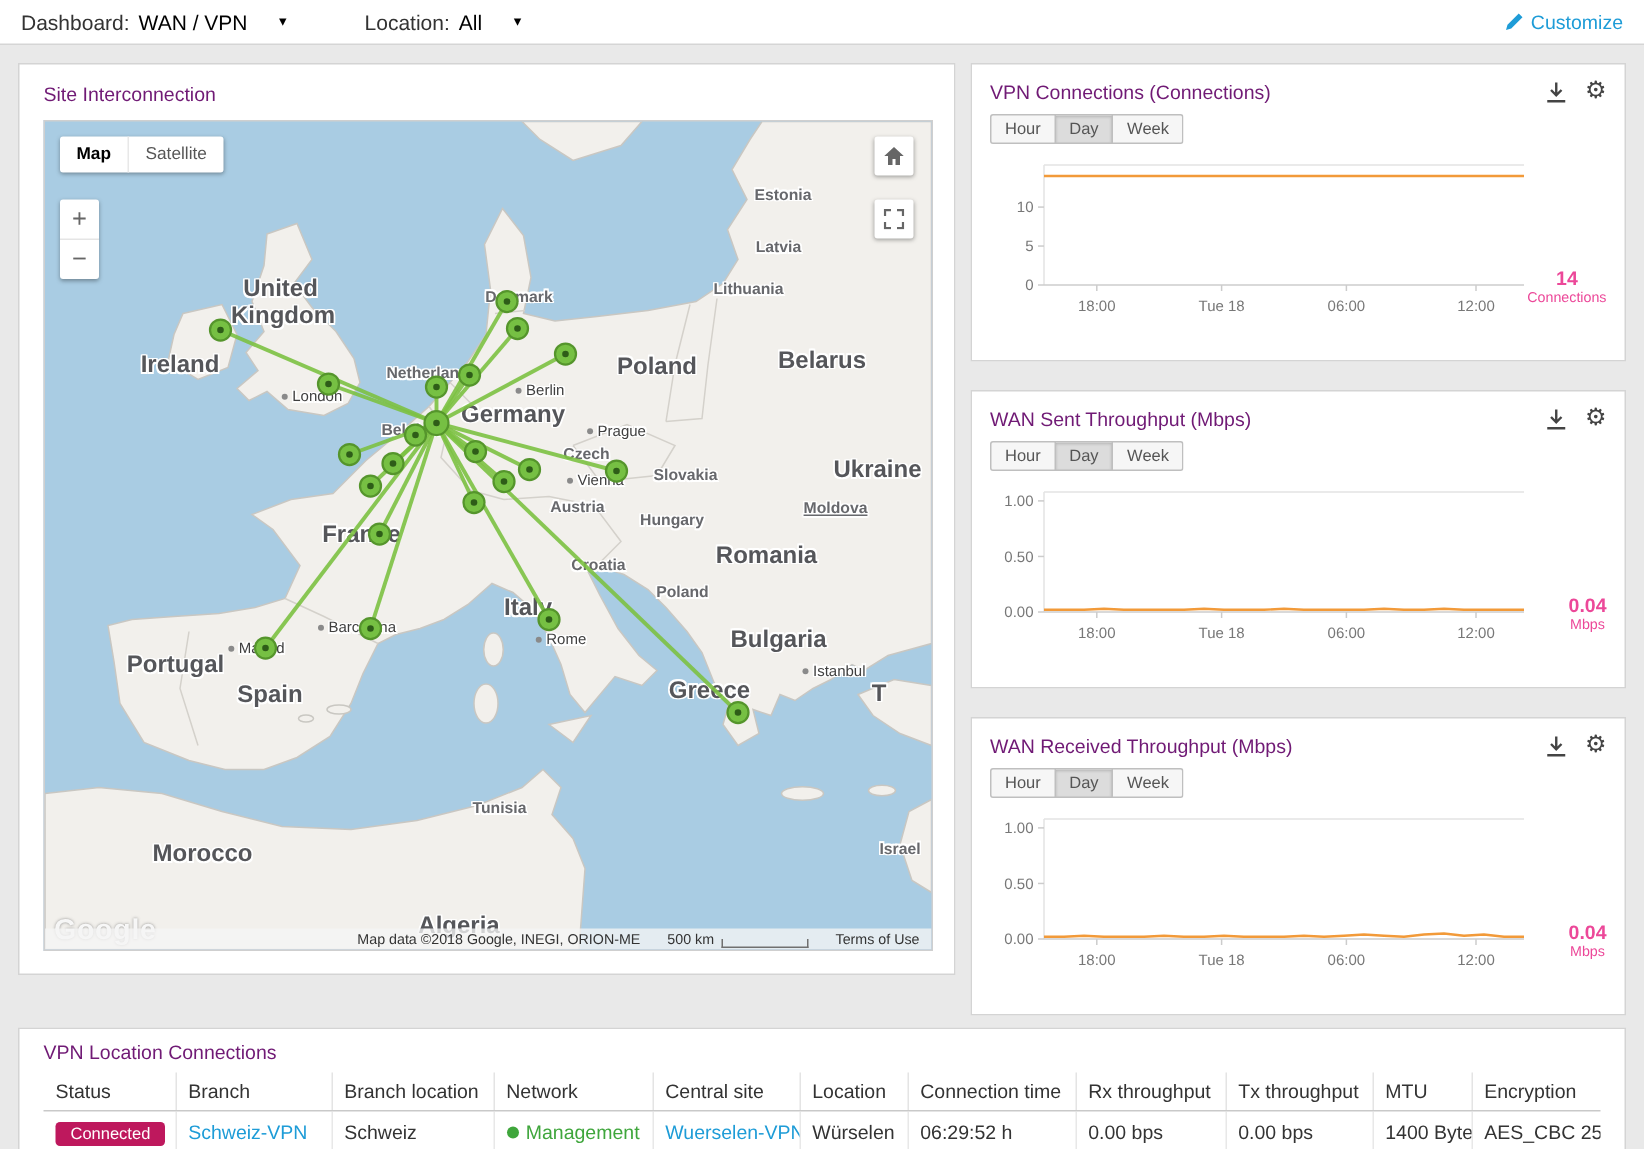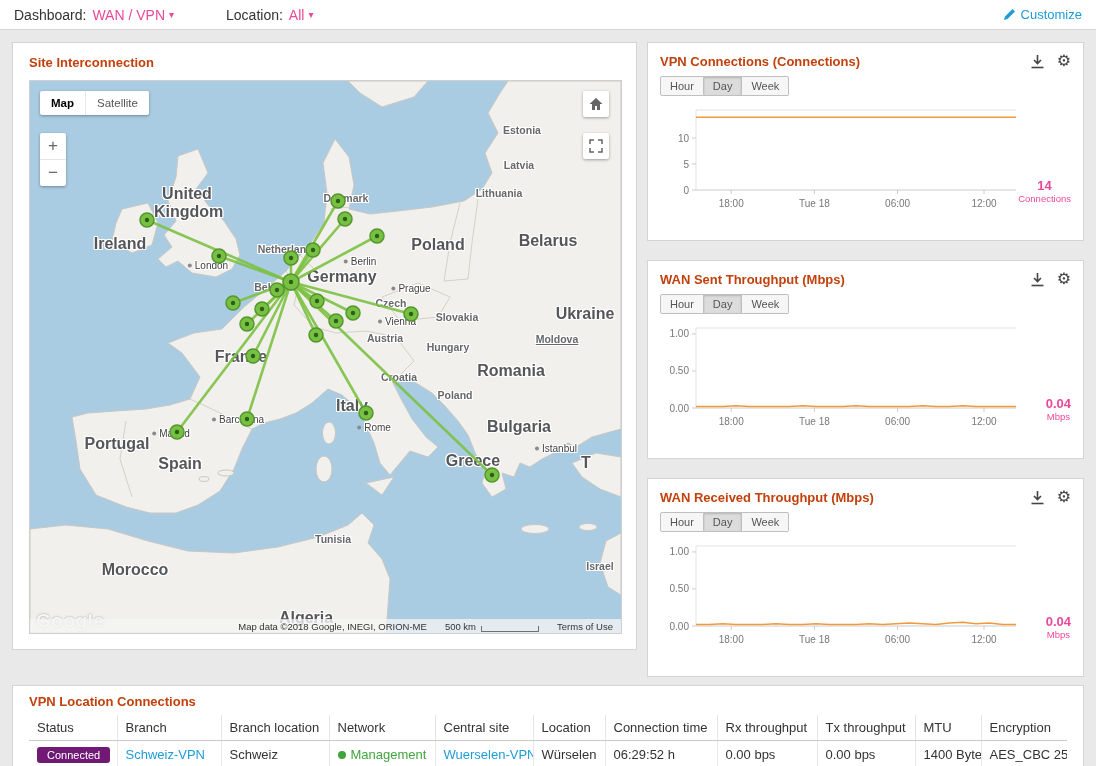--- a/index.html
+++ b/index.html
@@ -1,25 +1,25 @@
 <!DOCTYPE html>
 <html><head>
 <meta charset="utf-8">
 <style>
   html,body{margin:0;padding:0;}
   body{width:1096px;height:766px;background:#e9e9e9;font-family:"Liberation Sans",sans-serif;overflow:hidden;}
   .topbar{height:30px;background:#fff;border-bottom:1px solid #d5d5d5;display:flex;align-items:center;justify-content:space-between;padding:0 14px;box-sizing:border-box;}
   .tb-left{display:flex;align-items:center;gap:6px;font-size:14px;color:#333;}
-  .tb-select{color:#ec4899;cursor:pointer;display:inline-flex;gap:4px;align-items:center;}
+  .tb-select{color:#000000;cursor:pointer;display:inline-flex;gap:21px;align-items:center;}
   .caret{font-size:10px;line-height:1;}
   .tb-gap{margin-left:46px;}
   .customize{color:#1e9cd7;font-size:13px;display:flex;gap:5px;align-items:center;cursor:pointer;text-decoration:none;}
   .content{display:flex;gap:10px;padding:12px 12px 0;}
   .panel{background:#fff;border:1px solid #d4d4d4;box-sizing:border-box;}
-  .panel-title{font-size:13px;font-weight:bold;color:#c2410c;}
+  .panel-title{font-size:13px;font-weight:normal;color:#701a75;}
   .map-panel{width:625px;height:608px;padding:12px 16px;}
   .map{position:relative;margin-top:10px;width:591px;height:552px;background:#a9cce3;overflow:hidden;border:1px solid #cfcfcf;box-sizing:content-box;}
   .map svg.layer{position:absolute;left:0;top:0;width:591px;height:552px;}
   #map-labels{position:absolute;left:0;top:0;width:591px;height:552px;}
   .map-label{position:absolute;transform:translate(-50%,-50%);color:#55565a;white-space:nowrap;pointer-events:none;
     text-shadow:1px 1px 0 #fff,-1px -1px 0 #fff,1px -1px 0 #fff,-1px 1px 0 #fff,0 1px 0 #fff,0 -1px 0 #fff,1px 0 0 #fff,-1px 0 0 #fff;}
   .map-label.lg{font-size:16px;font-weight:bold;}
   .map-label.md{font-size:10.5px;font-weight:bold;color:#67686c;}
   .map-label.city{font-size:10px;color:#3f3f3f;font-weight:normal;}
   .map-label.multiline{white-space:normal;width:66px;text-align:center;line-height:1.15;}
@@ -52,21 +52,21 @@
   .tab-btn.active{background:#dcdcdc;box-shadow:inset 0 1px 2px rgba(0,0,0,.18);}
   .chart-body{margin-top:4px;}
   .chart-value{position:absolute;right:12px;bottom:36px;text-align:center;color:#ec4899;}
   .chart-value .num{font-size:13px;font-weight:bold;}
   .chart-value .unit{font-size:9.5px;}
   .table-panel{margin:8px 12px 0;padding:8px 16px;height:108px;}
   table{border-collapse:collapse;margin-top:6px;width:100%;font-size:13px;color:#333;table-layout:fixed;}
   th{text-align:left;font-weight:normal;color:#333;padding:5px 8px;border-bottom:1px solid #c9c9c9;border-right:1px solid #e4e4e4;overflow:hidden;white-space:nowrap;}
   td{padding:6px 8px;border-right:1px solid #e8e8e8;border-bottom:1px solid #e4e4e4;white-space:nowrap;overflow:hidden;}
   th:last-child,td:last-child{border-right:none;}
-  .status-badge{background:#701a75;color:#fff;font-size:11px;padding:2px 10px;border-radius:3px;}
+  .status-badge{background:#be185d;color:#fff;font-size:11px;padding:2px 10px;border-radius:3px;}
   .table-link{color:#1e9cd7;cursor:pointer;}
   .net-dot{display:inline-block;width:8px;height:8px;border-radius:50%;background:#3fa63c;margin-right:5px;}
   .net-text{color:#3fa63c;}
 </style>
 </head>
 <body>
 
 <div class="page">
 
   <header class="topbar">

